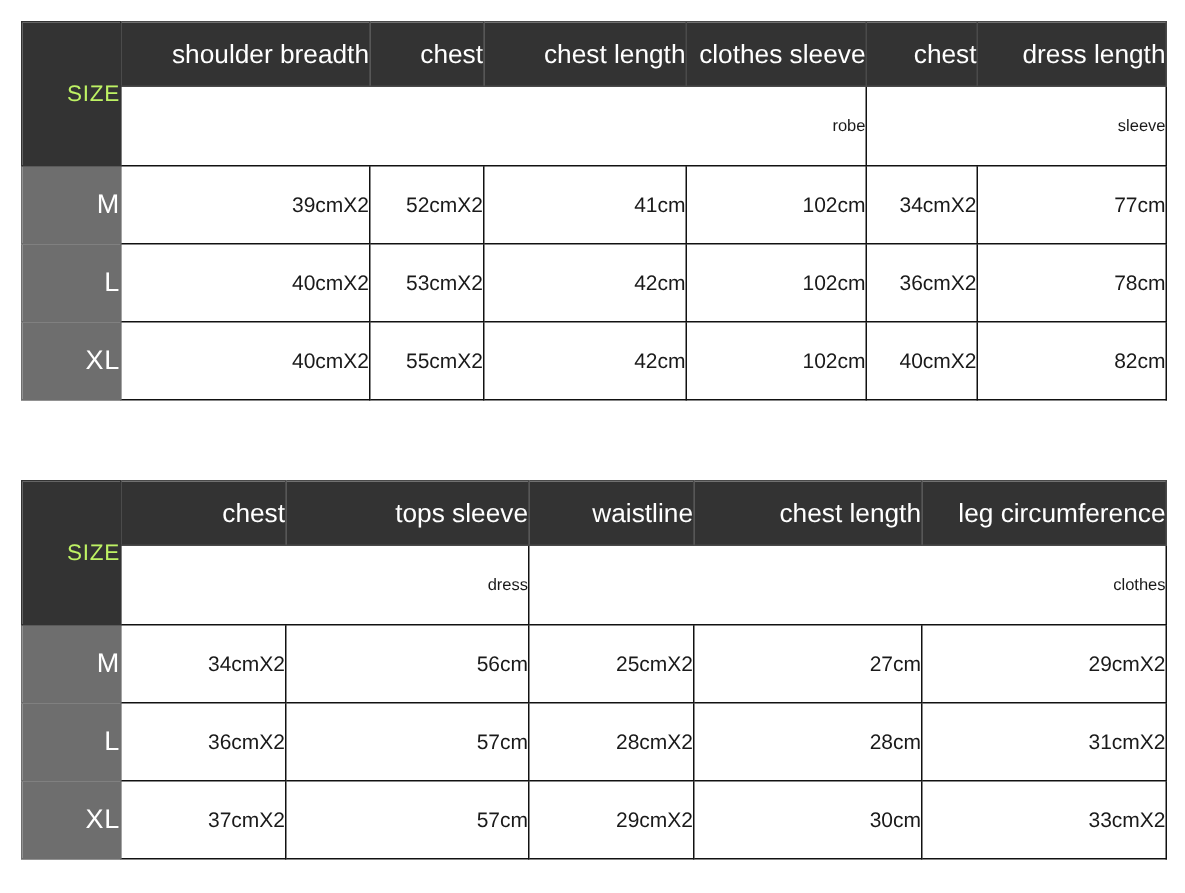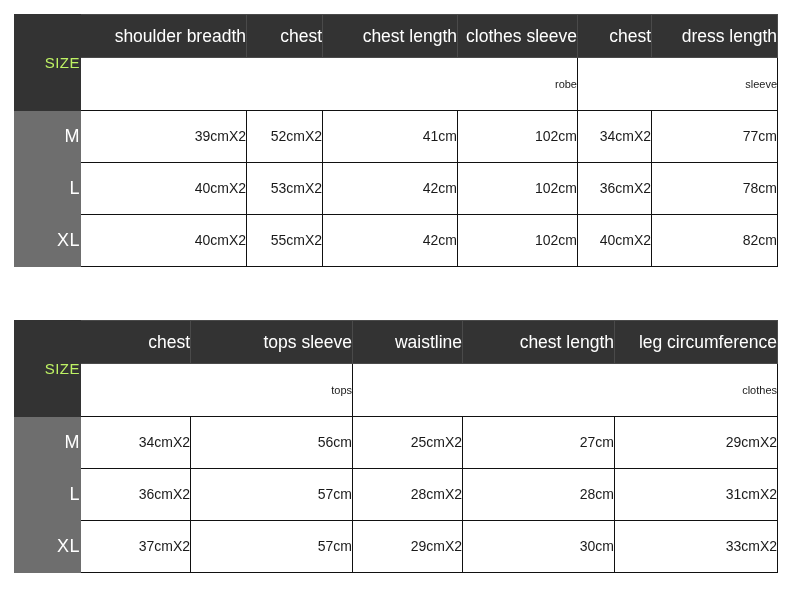--- a/index.html
+++ b/index.html
@@ -159,21 +159,21 @@
     <tbody>
       <tr>
         <td class="size-corner" rowspan="2">SIZE</td>
         <td class="hdr">chest</td>
         <td class="hdr">tops sleeve</td>
         <td class="hdr">waistline</td>
         <td class="hdr">chest length</td>
         <td class="hdr">leg circumference</td>
       </tr>
       <tr>
-        <td class="group" colspan="2">tops</td>
+        <td class="group" colspan="2">dress</td>
         <td class="group" colspan="3">clothes</td>
       </tr>
 
       <tr>
         <td class="size-label">M</td>
         <td class="val">34cmX2</td>
         <td class="val">56cm</td>
         <td class="val">25cmX2</td>
         <td class="val">27cm</td>
         <td class="val">29cmX2</td>

